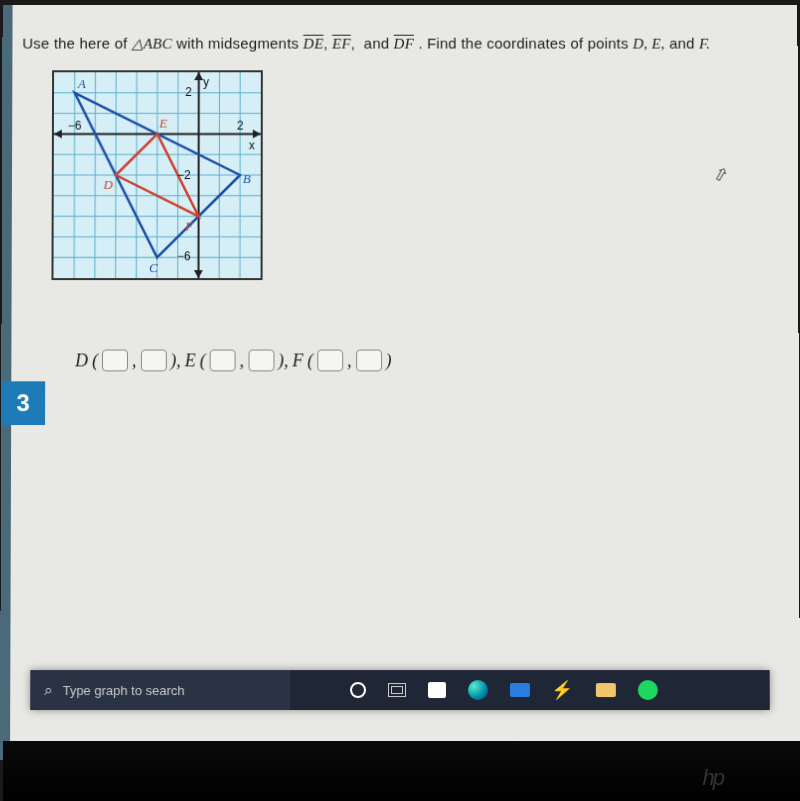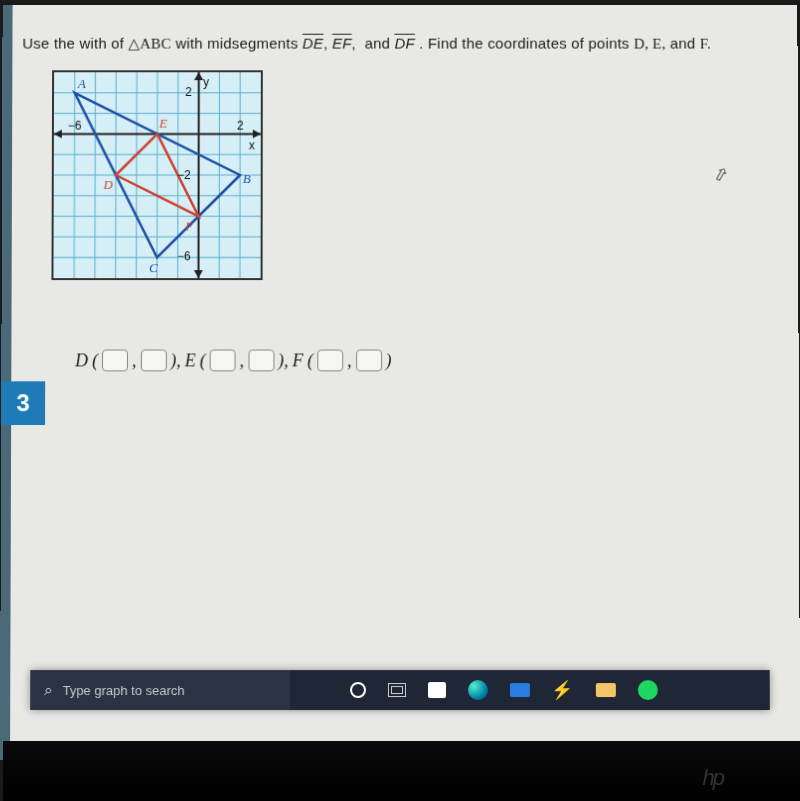--- a/index.html
+++ b/index.html
@@ -25,25 +25,26 @@
       padding: 30px 20px 20px 20px;
     }
     .question-text {
       font-size: 15px;
       color: #222;
       margin-bottom: 18px;
       letter-spacing: 0.2px;
     }
     .question-text .math {
       font-family: 'Times New Roman', serif;
+      font-style: italic;
     }
     .overline {
       text-decoration: overline;
       font-style: italic;
-      font-family: Liberation Sans, sans-serif;
+      font-family: Liberation Serif, serif;
     }
     .graph-wrap {
       margin-left: 30px;
       margin-top: 4px;
     }
     .graph-box {
       width: 212px;
       height: 212px;
       border: 2px solid #333;
       background: #d6eef5;
@@ -168,21 +169,21 @@
       left: 0; top: 0; width: 10px; height: 760px; background: #4a6a7a;
     }
   </style>
 </head>
 <body>
 
 <div class="screen-area">
   <div class="left-margin"></div>
   <div class="content">
     <p class="question-text">
-      <span>Use the with of </span>
+      <span>Use the here of </span>
       <span class="math">△ABC</span>
       <span> with midsegments </span>
       <span class="overline">DE</span>, 
       <span class="overline">EF</span>, &nbsp;and 
       <span class="overline">DF</span>
       <span>. Find the coordinates of points </span>
       <span class="math">D, E,</span>
       <span> and </span>
       <span class="math">F.</span>
     </p>

